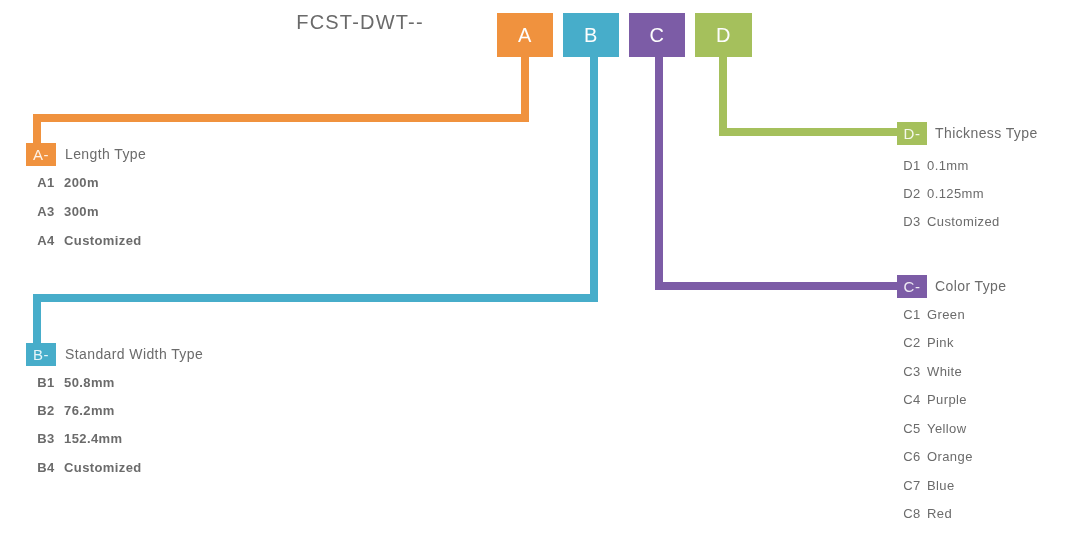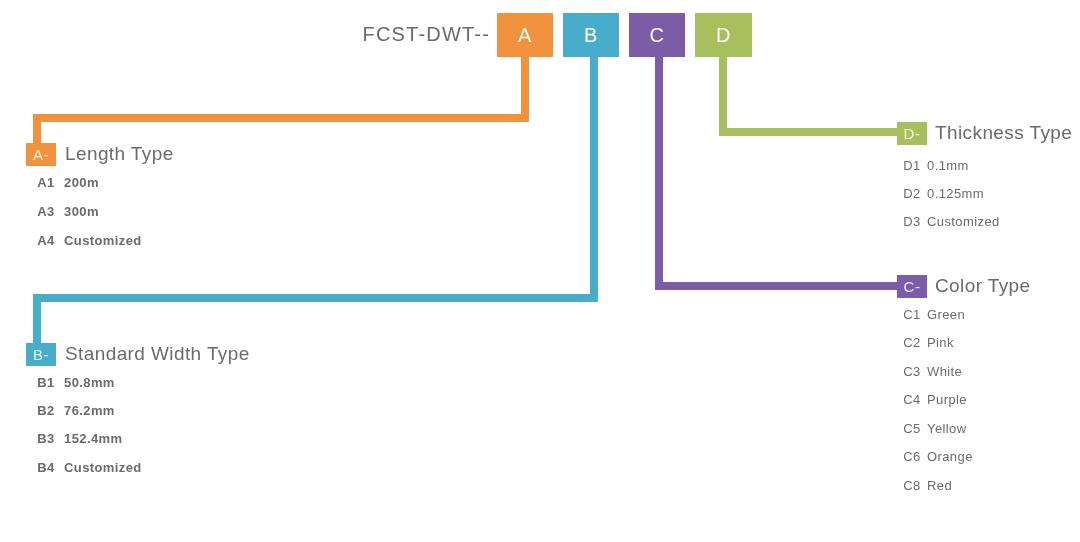--- a/index.html
+++ b/index.html
@@ -2,21 +2,21 @@
 <html><head>
 <meta charset="utf-8">
 <style>
   html,body{margin:0;padding:0;background:#fff;}
   .canvas{
     position:relative;width:1080px;height:542px;background:#ffffff;overflow:hidden;
     font-family:"Liberation Sans",sans-serif;color:#6b6b6b;
   }
   
   .prefix{
-    position:absolute;top:22px;left:230px;width:260px;text-align:right;
+    position:absolute;top:10px;left:230px;width:260px;text-align:center;
     font-size:20px;line-height:24px;letter-spacing:1.2px;color:#6a6a6a;white-space:nowrap;
   }
   .code-box{
     position:absolute;top:13px;width:56px;height:44px;
     display:flex;align-items:center;justify-content:center;
     color:#fdfdfd;font-size:20px;letter-spacing:.5px;
   }
   .box-a{left:497px;background:#F0923E}
   .box-b{left:563px;background:#47ADCA}
   .box-c{left:629px;background:#7C5CA6}
@@ -45,21 +45,21 @@
   .sec-d{left:897px;top:119px}
   .sec-header{display:flex;align-items:center;height:28px;}
   .badge{
     flex:none;width:30px;height:23px;display:flex;align-items:center;justify-content:center;
     color:rgba(255,255,255,.88);font-size:15px;letter-spacing:.5px;
   }
   .badge-a{background:#F0923E}
   .badge-b{background:#47ADCA}
   .badge-c{background:#7C5CA6}
   .badge-d{background:#A5C05C}
-  .sec-title{margin-left:9px;font-size:19px;letter-spacing:.4px;}
+  .sec-title{margin-left:9px;font-size:14px;letter-spacing:.4px;}
   .sec-c .sec-title,.sec-d .sec-title{margin-left:8px;}
   .item{display:flex;align-items:center;font-size:13px;letter-spacing:.4px;text-align:center;}
   .sec-a .item,.sec-b .item{padding-left:2px;font-weight:bold;}
   .sec-a .item .item-code,.sec-b .item .item-code{flex:none;width:36px;}
   .sec-c .item .item-code,.sec-d .item .item-code{flex:none;width:30px;}
   .sec-a .item{height:29px}
   .sec-b .item{height:28.3px}
   .sec-c .item{height:28.5px}
   .sec-d .item{height:28px}
   .sec-d .items{margin-top:4px}
@@ -159,20 +159,24 @@
       </div>
       <div class="item">
         <span class="item-code">C5</span>
         <span class="item-value">Yellow</span>
       </div>
       <div class="item">
         <span class="item-code">C6</span>
         <span class="item-value">Orange</span>
       </div>
       <div class="item">
+        <span class="item-code">C7</span>
+        <span class="item-value">Blue</span>
+      </div>
+      <div class="item">
         <span class="item-code">C8</span>
         <span class="item-value">Red</span>
       </div>
     </div>
   </div>
 
   <div class="section sec-d">
     <div class="sec-header">
       <span class="badge badge-d">D-</span>
       <span class="sec-title">Thickness Type</span>

